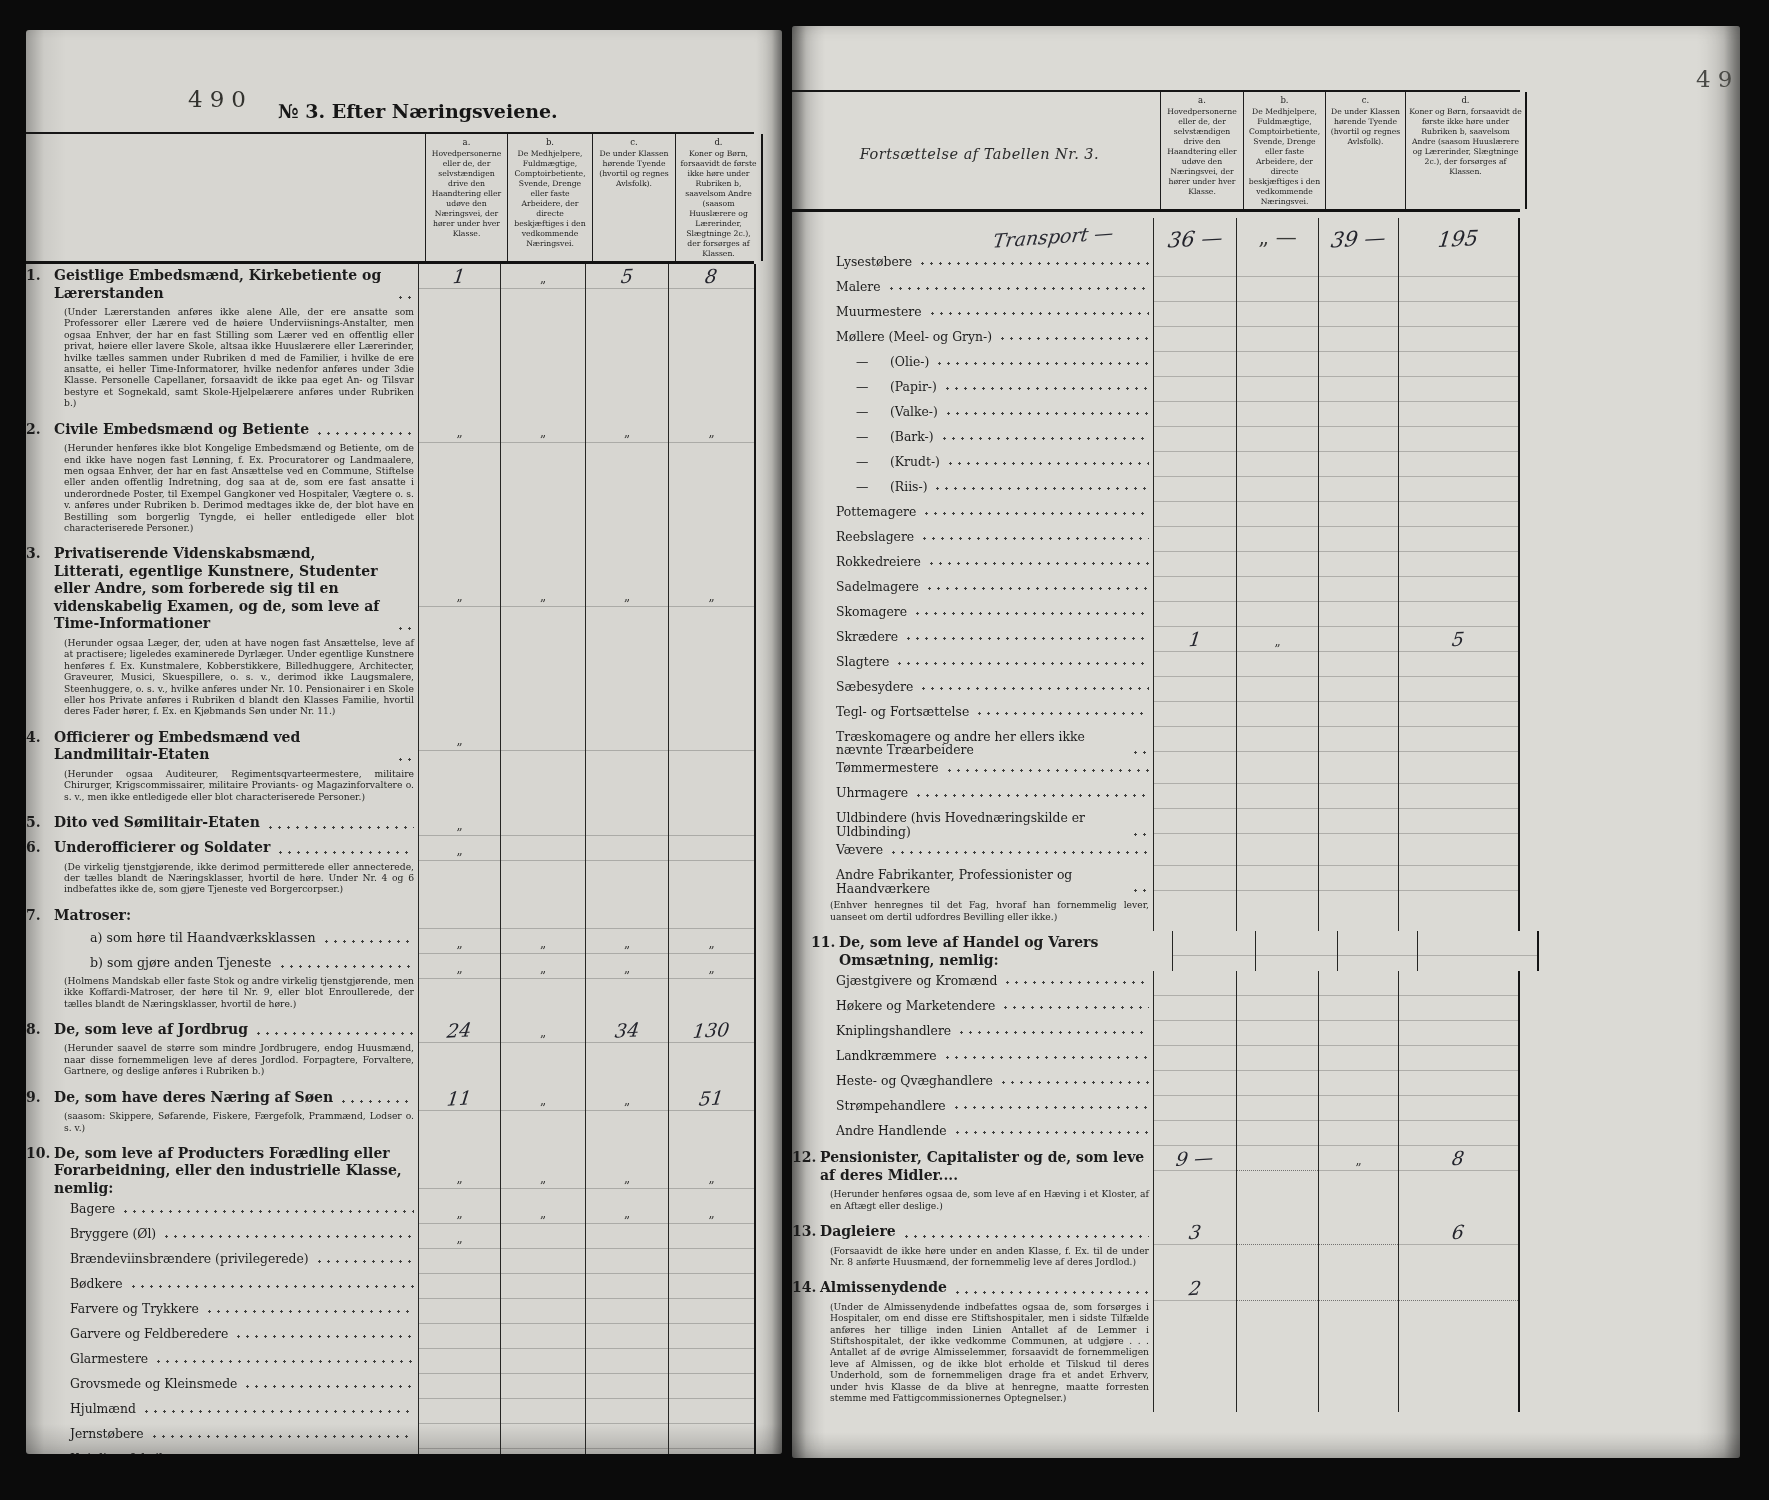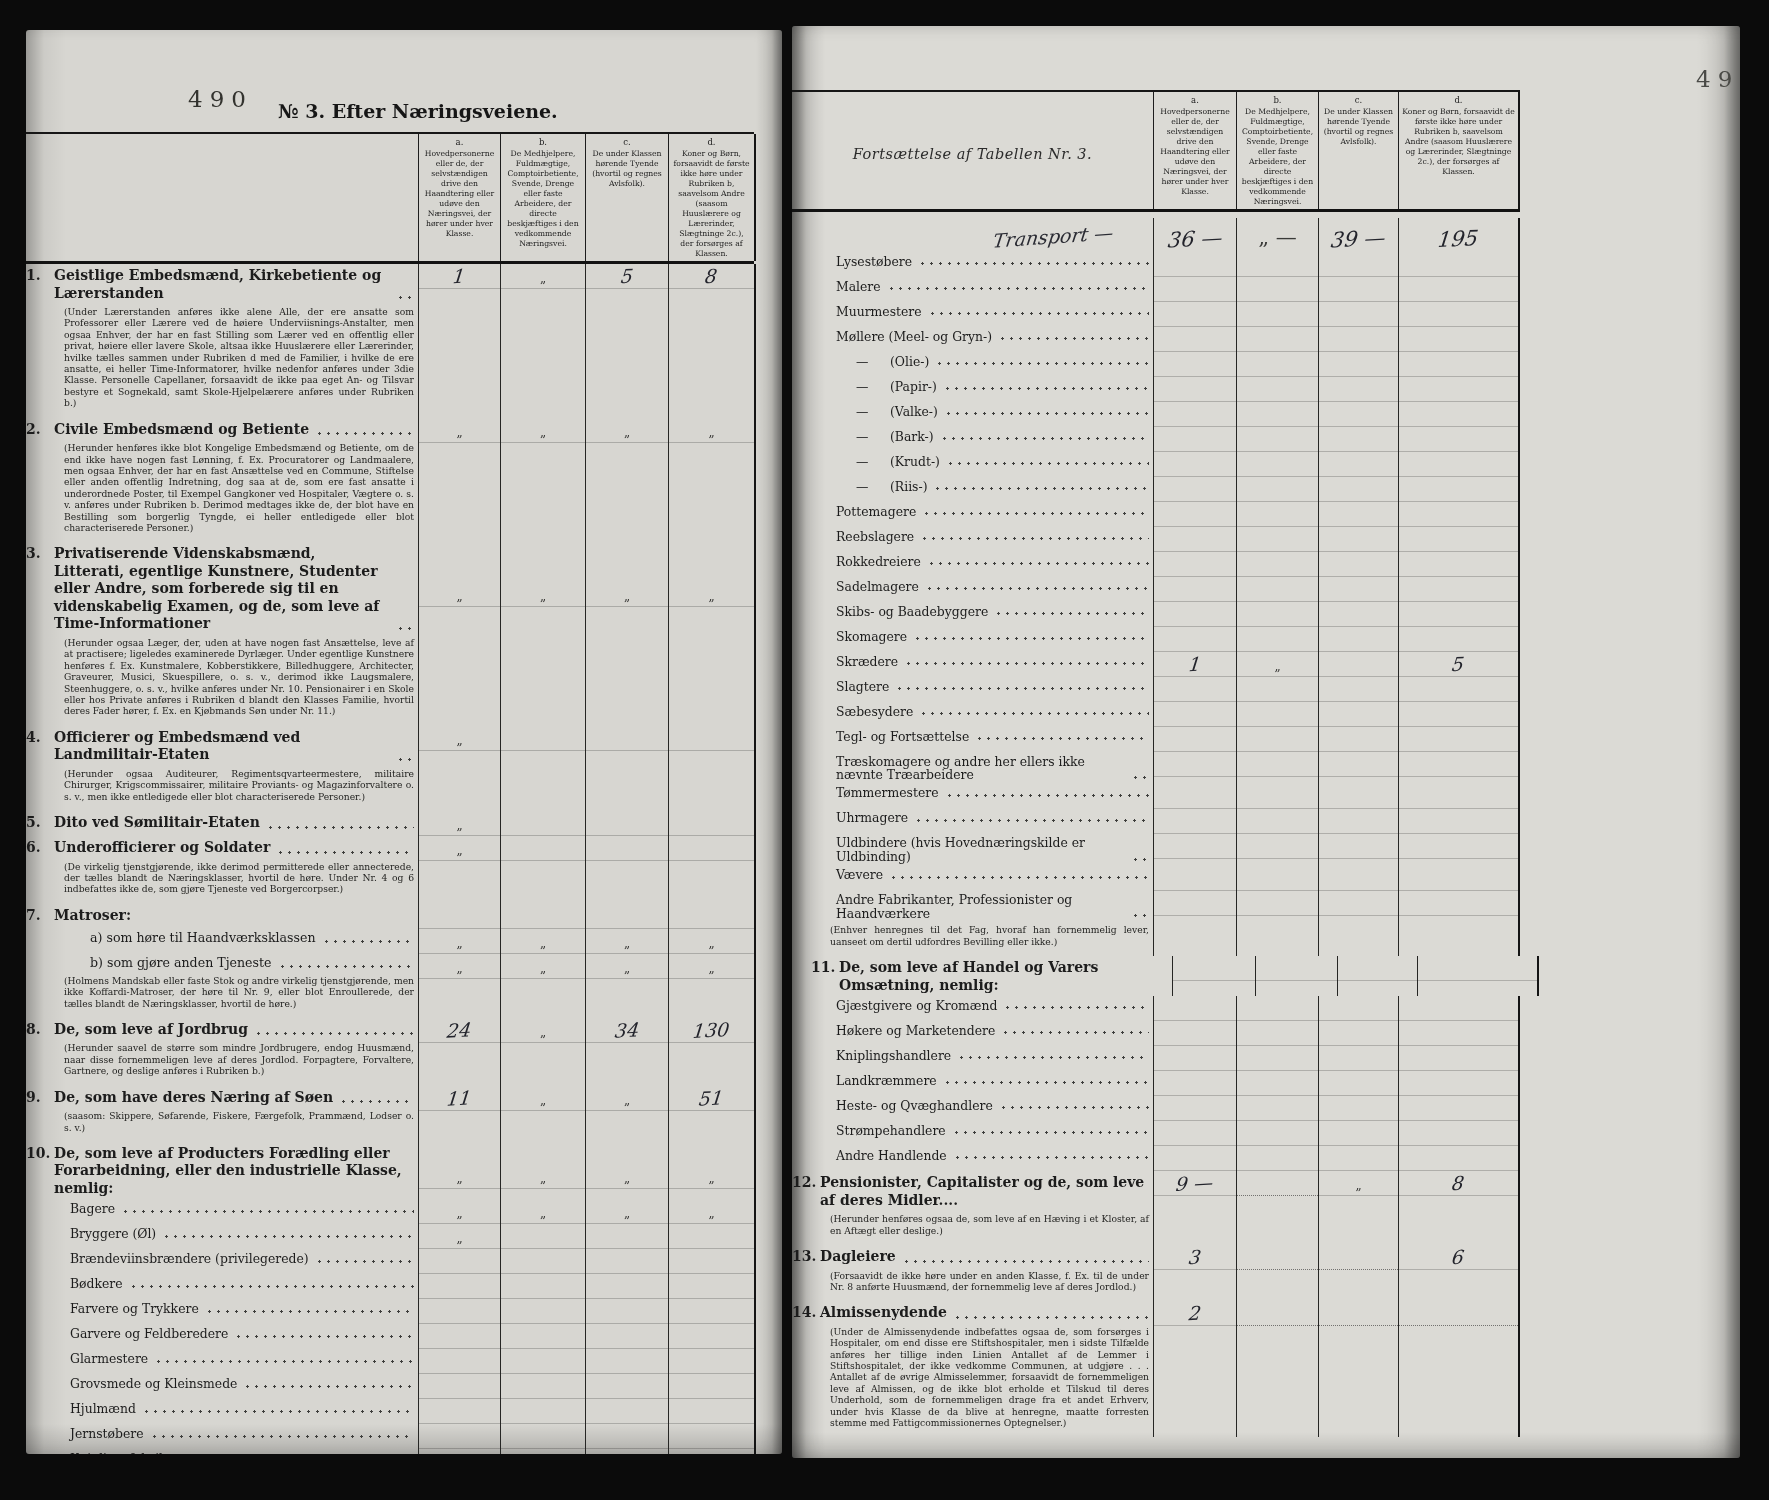--- a/index.html
+++ b/index.html
@@ -17,21 +17,21 @@
                       linear-gradient(0deg,rgba(0,0,0,.16) 0,rgba(0,0,0,0) 26px);
      border-radius:3px;}
   .pnum{position:absolute;font-size:23px;letter-spacing:7px;color:#33332f;}
   #pnum-490{left:162px;top:56px;}
   #pnum-491{left:872px;top:40px;color:#4a4a46;margin-left:32px;}
   .doc-title{position:absolute;left:252px;top:70px;font-size:19px;font-weight:bold;color:#161616;}
   .tbl{position:absolute;}
   #tbl-left{left:0;top:102px;width:728px;}
   #tbl-right{left:0;top:64px;width:728px;}
   .head-row{display:flex;align-items:stretch;border-top:2px solid #161616;border-bottom:3px solid #121212;}
-  .head-lbl{position:relative;}
+  .head-lbl{position:relative;margin-left:7px;}
   .caption{position:absolute;left:0;right:0;top:46%;text-align:center;font-size:14.5px;color:#2b2b2b;
            font-style:italic;letter-spacing:.5px;}
   .hcell{font-size:7.7px;line-height:1.3;text-align:center;padding:3px 3px 2px 3px;color:#1d1d1d;
          border-left:1px solid #1d1d1d;overflow:hidden;}
   .hcell .tag{display:block;font-size:8.5px;margin-bottom:1px;}
   .row{display:flex;align-items:stretch;}
   .lblcell{display:flex;flex-direction:column;justify-content:flex-start;padding-top:0;}
   .lbl-line{display:flex;align-items:baseline;}
   .num{flex:none;font-weight:bold;}
   .ltext{white-space:normal;}
@@ -956,40 +956,20 @@
           <div class="vcell" style="width: 79px;">
             <div class="vline" style="height: 24px;"></div>
           </div>
           <div class="vcell endbar" style="width: 119px;">
             <div class="vline" style="height: 24px;"></div>
           </div>
         </div>
         <div class="row row-item">
           <div class="lblcell" style="width: 361px; flex: 0 0 auto;">
             <div class="lbl-line">
-              <span class="ltext">Skibs- og Baadebyggere</span>
-              <span class="dots"></span>
-            </div>
-          </div>
-          <div class="vcell" style="width: 82px;">
-            <div class="vline" style="height: 24px;"></div>
-          </div>
-          <div class="vcell" style="width: 81px;">
-            <div class="vline" style="height: 24px;"></div>
-          </div>
-          <div class="vcell" style="width: 79px;">
-            <div class="vline" style="height: 24px;"></div>
-          </div>
-          <div class="vcell endbar" style="width: 119px;">
-            <div class="vline" style="height: 24px;"></div>
-          </div>
-        </div>
-        <div class="row row-item">
-          <div class="lblcell" style="width: 361px; flex: 0 0 auto;">
-            <div class="lbl-line">
               <span class="ltext">Skomagere</span>
               <span class="dots"></span>
             </div>
           </div>
           <div class="vcell" style="width: 82px;">
             <div class="vline" style="height: 24px;"></div>
           </div>
           <div class="vcell" style="width: 81px;">
             <div class="vline" style="height: 24px;"></div>
           </div>

